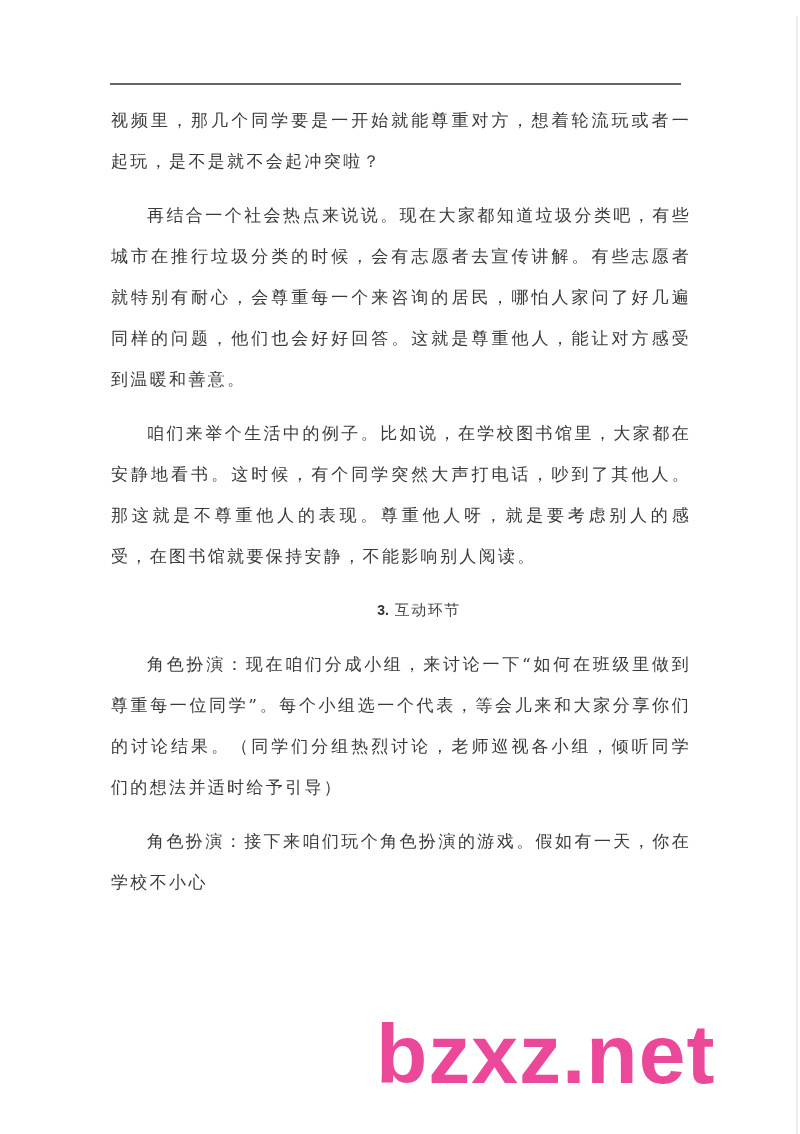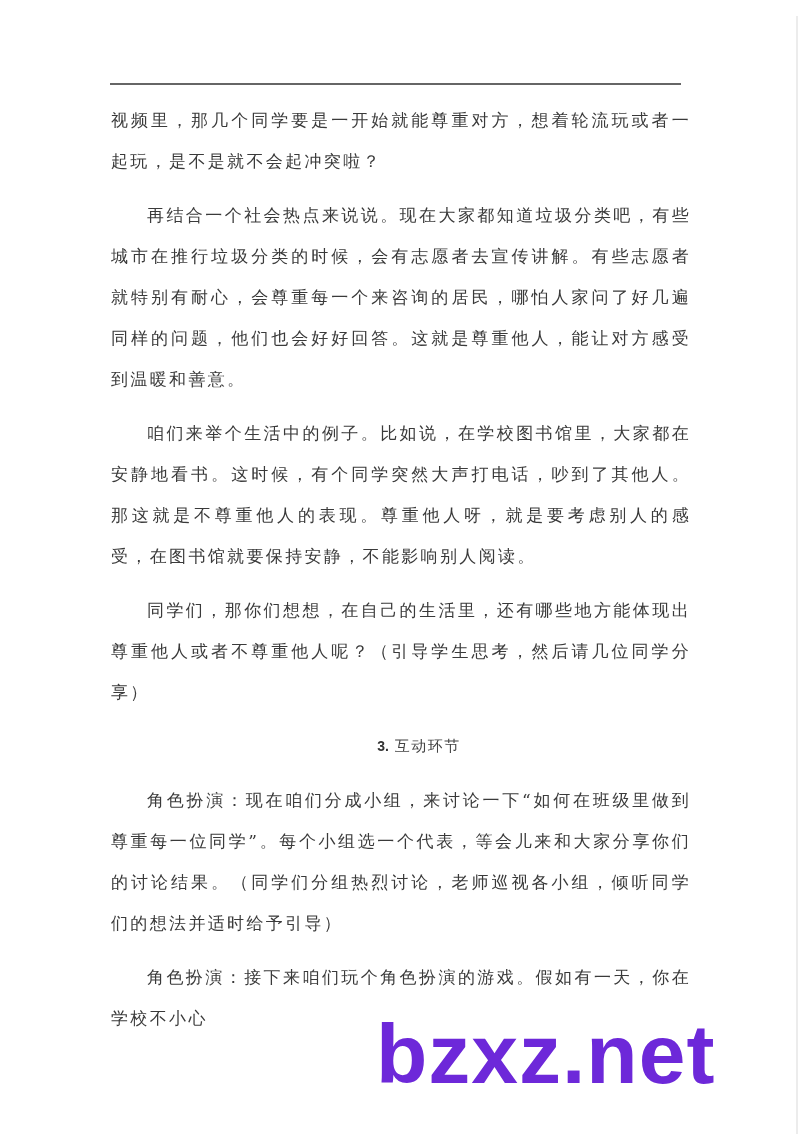--- a/index.html
+++ b/index.html
@@ -69,36 +69,35 @@
       letter-spacing: 0;
     }
     .watermark {
       position: absolute;
       left: 376px;
       top: 990px;
       font-family: "Liberation Sans", "DejaVu Sans", sans-serif;
       font-weight: bold;
       font-size: 84px;
       letter-spacing: 1px;
-      color: #6d28d9;
+      color: #ec4899;
       user-select: none;
       pointer-events: none;
     }
   </style>
 </head>
 <body>
 
 <div class="page">
   <div class="header-rule"></div>
 
   <div class="content">
     <p class="para noindent">视频里，那几个同学要是一开始就能尊重对方，想着轮流玩或者一起玩，是不是就不会起冲突啦？</p>
     <p class="para">再结合一个社会热点来说说。现在大家都知道垃圾分类吧，有些城市在推行垃圾分类的时候，会有志愿者去宣传讲解。有些志愿者就特别有耐心，会尊重每一个来咨询的居民，哪怕人家问了好几遍同样的问题，他们也会好好回答。这就是尊重他人，能让对方感受到温暖和善意。</p>
     <p class="para">咱们来举个生活中的例子。比如说，在学校图书馆里，大家都在安静地看书。这时候，有个同学突然大声打电话，吵到了其他人。那这就是不尊重他人的表现。尊重他人呀，就是要考虑别人的感受，在图书馆就要保持安静，不能影响别人阅读。</p>
-    <p class="para">同学们，那你们想想，在自己的生活里，还有哪些地方能体现出尊重他人或者不尊重他人呢？（引导学生思考，然后请几位同学分享）</p>
 
     <div class="section-heading">
       <span class="num">3.</span><span>互动环节</span>
     </div>
 
     <p class="para">角色扮演：现在咱们分成小组，来讨论一下“如何在班级里做到尊重每一位同学”。每个小组选一个代表，等会儿来和大家分享你们的讨论结果。（同学们分组热烈讨论，老师巡视各小组，倾听同学们的想法并适时给予引导）</p>
     <p class="para">角色扮演：接下来咱们玩个角色扮演的游戏。假如有一天，你在学校不小心</p>
   </div>
 
   <div class="watermark">bzxz.net</div>

